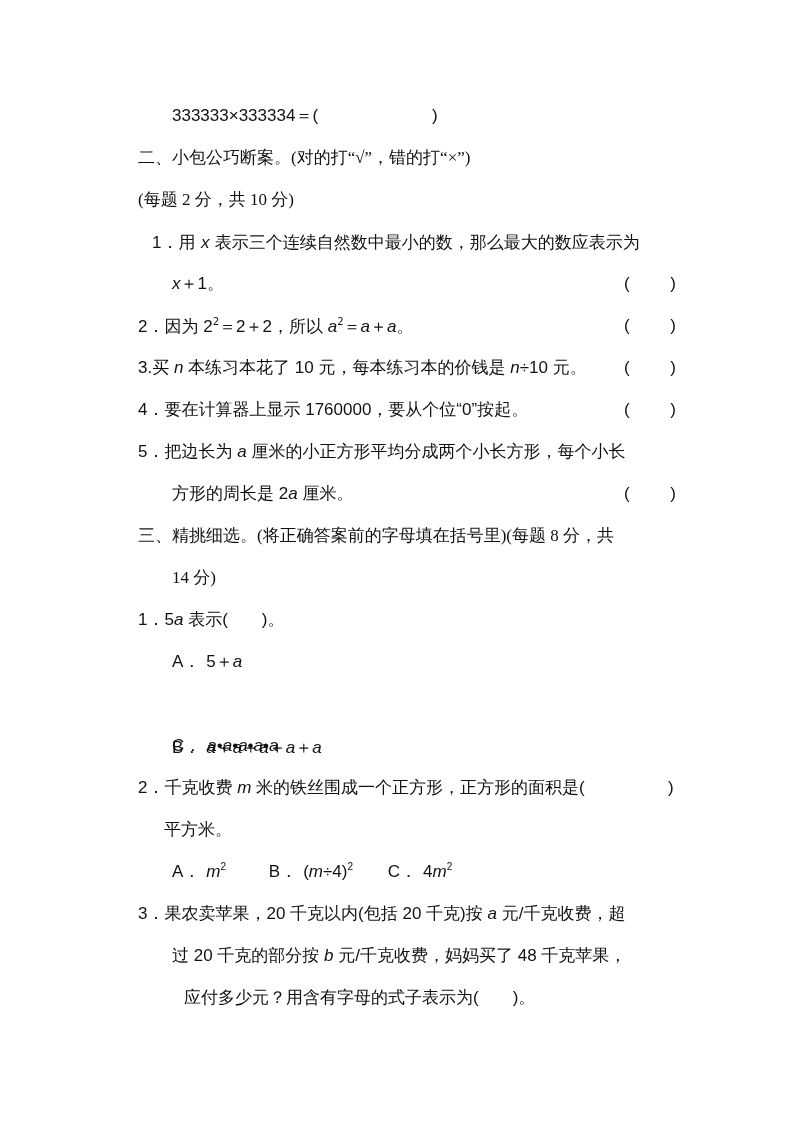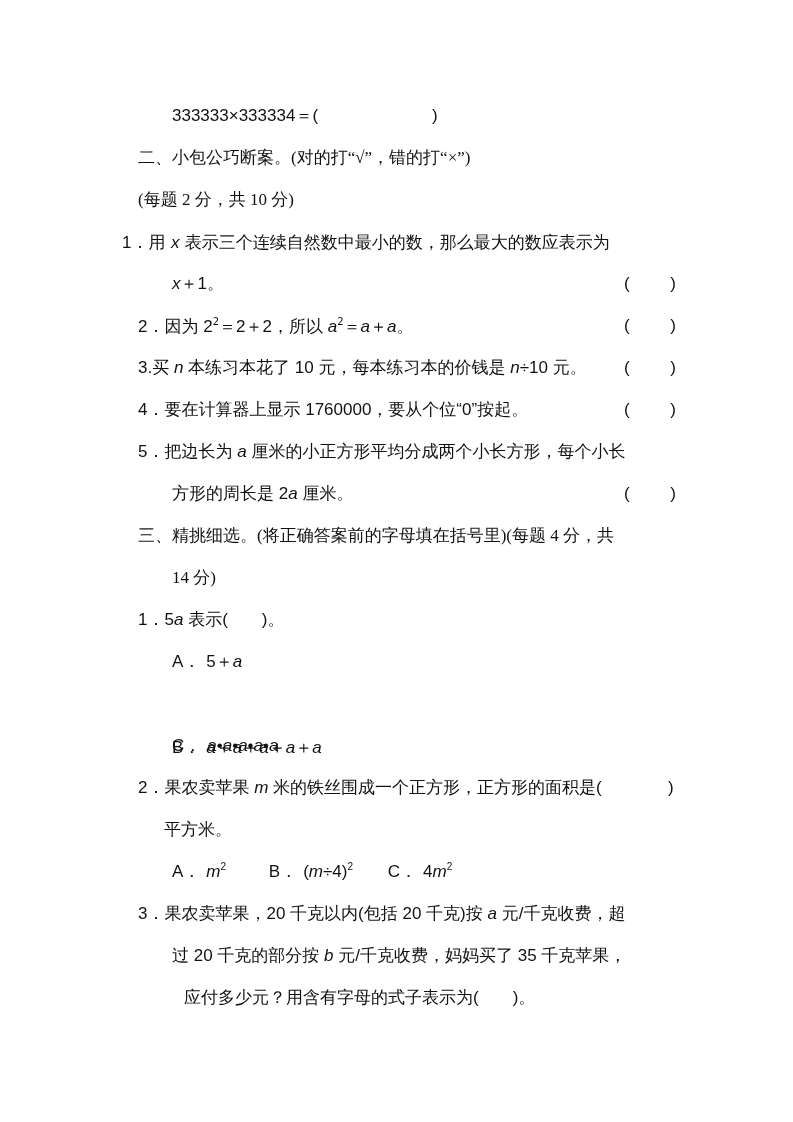--- a/index.html
+++ b/index.html
@@ -16,21 +16,21 @@
 <body>
 
 <div class="line sans" style="left:172px; top:105px;">
   <span>333333×333334＝(</span>
 </div>
 <div class="brk" style="left:432px; top:105px;">)</div>
 
 <div class="line serif" style="left:138px; top:147px;">二、小包公巧断案。(对的打“√”，错的打“×”)</div>
 <div class="line serif" style="left:138px; top:189px;">(每题 2 分，共 10 分)</div>
 
-<div class="line" style="left:122px; top:231px;">
+<div class="line" style="left:152px; top:231px;">
   <span class="sans">1．</span><span>用 </span><i class="sans">x</i><span> 表示三个连续自然数中最小的数，那么最大的数应表示为</span>
 </div>
 <div class="line sans" style="left:172px; top:273px;">
   <i>x</i><span>＋1。</span>
 </div>
 <div class="brk" style="left:624px; top:273px; width:52px;">
     <span style="position:absolute;left:0">(</span>
     <span style="position:absolute;right:0">)</span>
   </div>
 
@@ -62,46 +62,46 @@
   <span>5．</span><span>把边长为 </span><i>a</i><span> 厘米的小正方形平均分成两个小长方形，每个小长</span>
 </div>
 <div class="line sans" style="left:172px; top:483px;">
   <span>方形的周长是 2</span><i>a</i><span> 厘米。</span>
 </div>
 <div class="brk" style="left:624px; top:483px; width:52px;">
     <span style="position:absolute;left:0">(</span>
     <span style="position:absolute;right:0">)</span>
   </div>
 
-<div class="line serif" style="left:138px; top:525px;">三、精挑细选。(将正确答案前的字母填在括号里)(每题 4 分，共</div>
+<div class="line serif" style="left:138px; top:525px;">三、精挑细选。(将正确答案前的字母填在括号里)(每题 8 分，共</div>
 <div class="line serif" style="left:172px; top:567px;">14 分)</div>
 
 <div class="line sans" style="left:138px; top:609px;">
   <span>1．</span><span>5</span><i>a</i><span> 表示(　　)。</span>
 </div>
 <div class="line sans" style="left:172px; top:651px;">
   <span>A．</span><span style="margin-left:6px">5＋<i>a</i></span>
 </div>
 <div class="line sans" style="left:172px; top:693px;margin-top:44px;">
   <span>B．</span><span style="margin-left:6px"><i>a</i>＋<i>a</i>＋<i>a</i>＋<i>a</i>＋<i>a</i></span>
 </div>
 <div class="line sans" style="left:172px; top:735px;">
   <span>C．</span><span style="margin-left:6px"><i>a</i>•<i>a</i>•<i>a</i>•<i>a</i>•<i>a</i></span>
 </div>
 
 <div class="line sans" style="left:138px; top:777px;">
-  <span>2．</span><span>果农卖苹果 </span><i>m</i><span> 米的铁丝围成一个正方形，正方形的面积是(</span>
+  <span>2．</span><span>千克收费 </span><i>m</i><span> 米的铁丝围成一个正方形，正方形的面积是(</span>
 </div>
 <div class="brk" style="left:668px; top:777px;">)</div>
 <div class="line serif" style="left:164px; top:819px;">平方米。</div>
 <div class="line sans" style="left:172px; top:861px;">
   <span><span>A．</span><span style="margin-left:6px"><i>m</i><sup>2</sup></span></span>
   <span style="margin-left:38px"><span>B．</span><span style="margin-left:6px">(<i>m</i>÷4)<sup>2</sup></span></span>
   <span style="margin-left:30px"><span>C．</span><span style="margin-left:6px">4<i>m</i><sup>2</sup></span></span>
 </div>
 
 <div class="line sans" style="left:138px; top:903px;">
   <span>3．</span><span>果农卖苹果，20 千克以内(包括 20 千克)按 </span><i>a</i><span> 元/千克收费，超</span>
 </div>
 <div class="line sans" style="left:172px; top:945px;">
-  <span>过 20 千克的部分按 </span><i>b</i><span> 元/千克收费，妈妈买了 35 千克苹果，</span>
+  <span>过 20 千克的部分按 </span><i>b</i><span> 元/千克收费，妈妈买了 48 千克苹果，</span>
 </div>
 <div class="line sans" style="left:184px; top:987px;">应付多少元？用含有字母的式子表示为(　　)。</div>
 
 </body></html>

